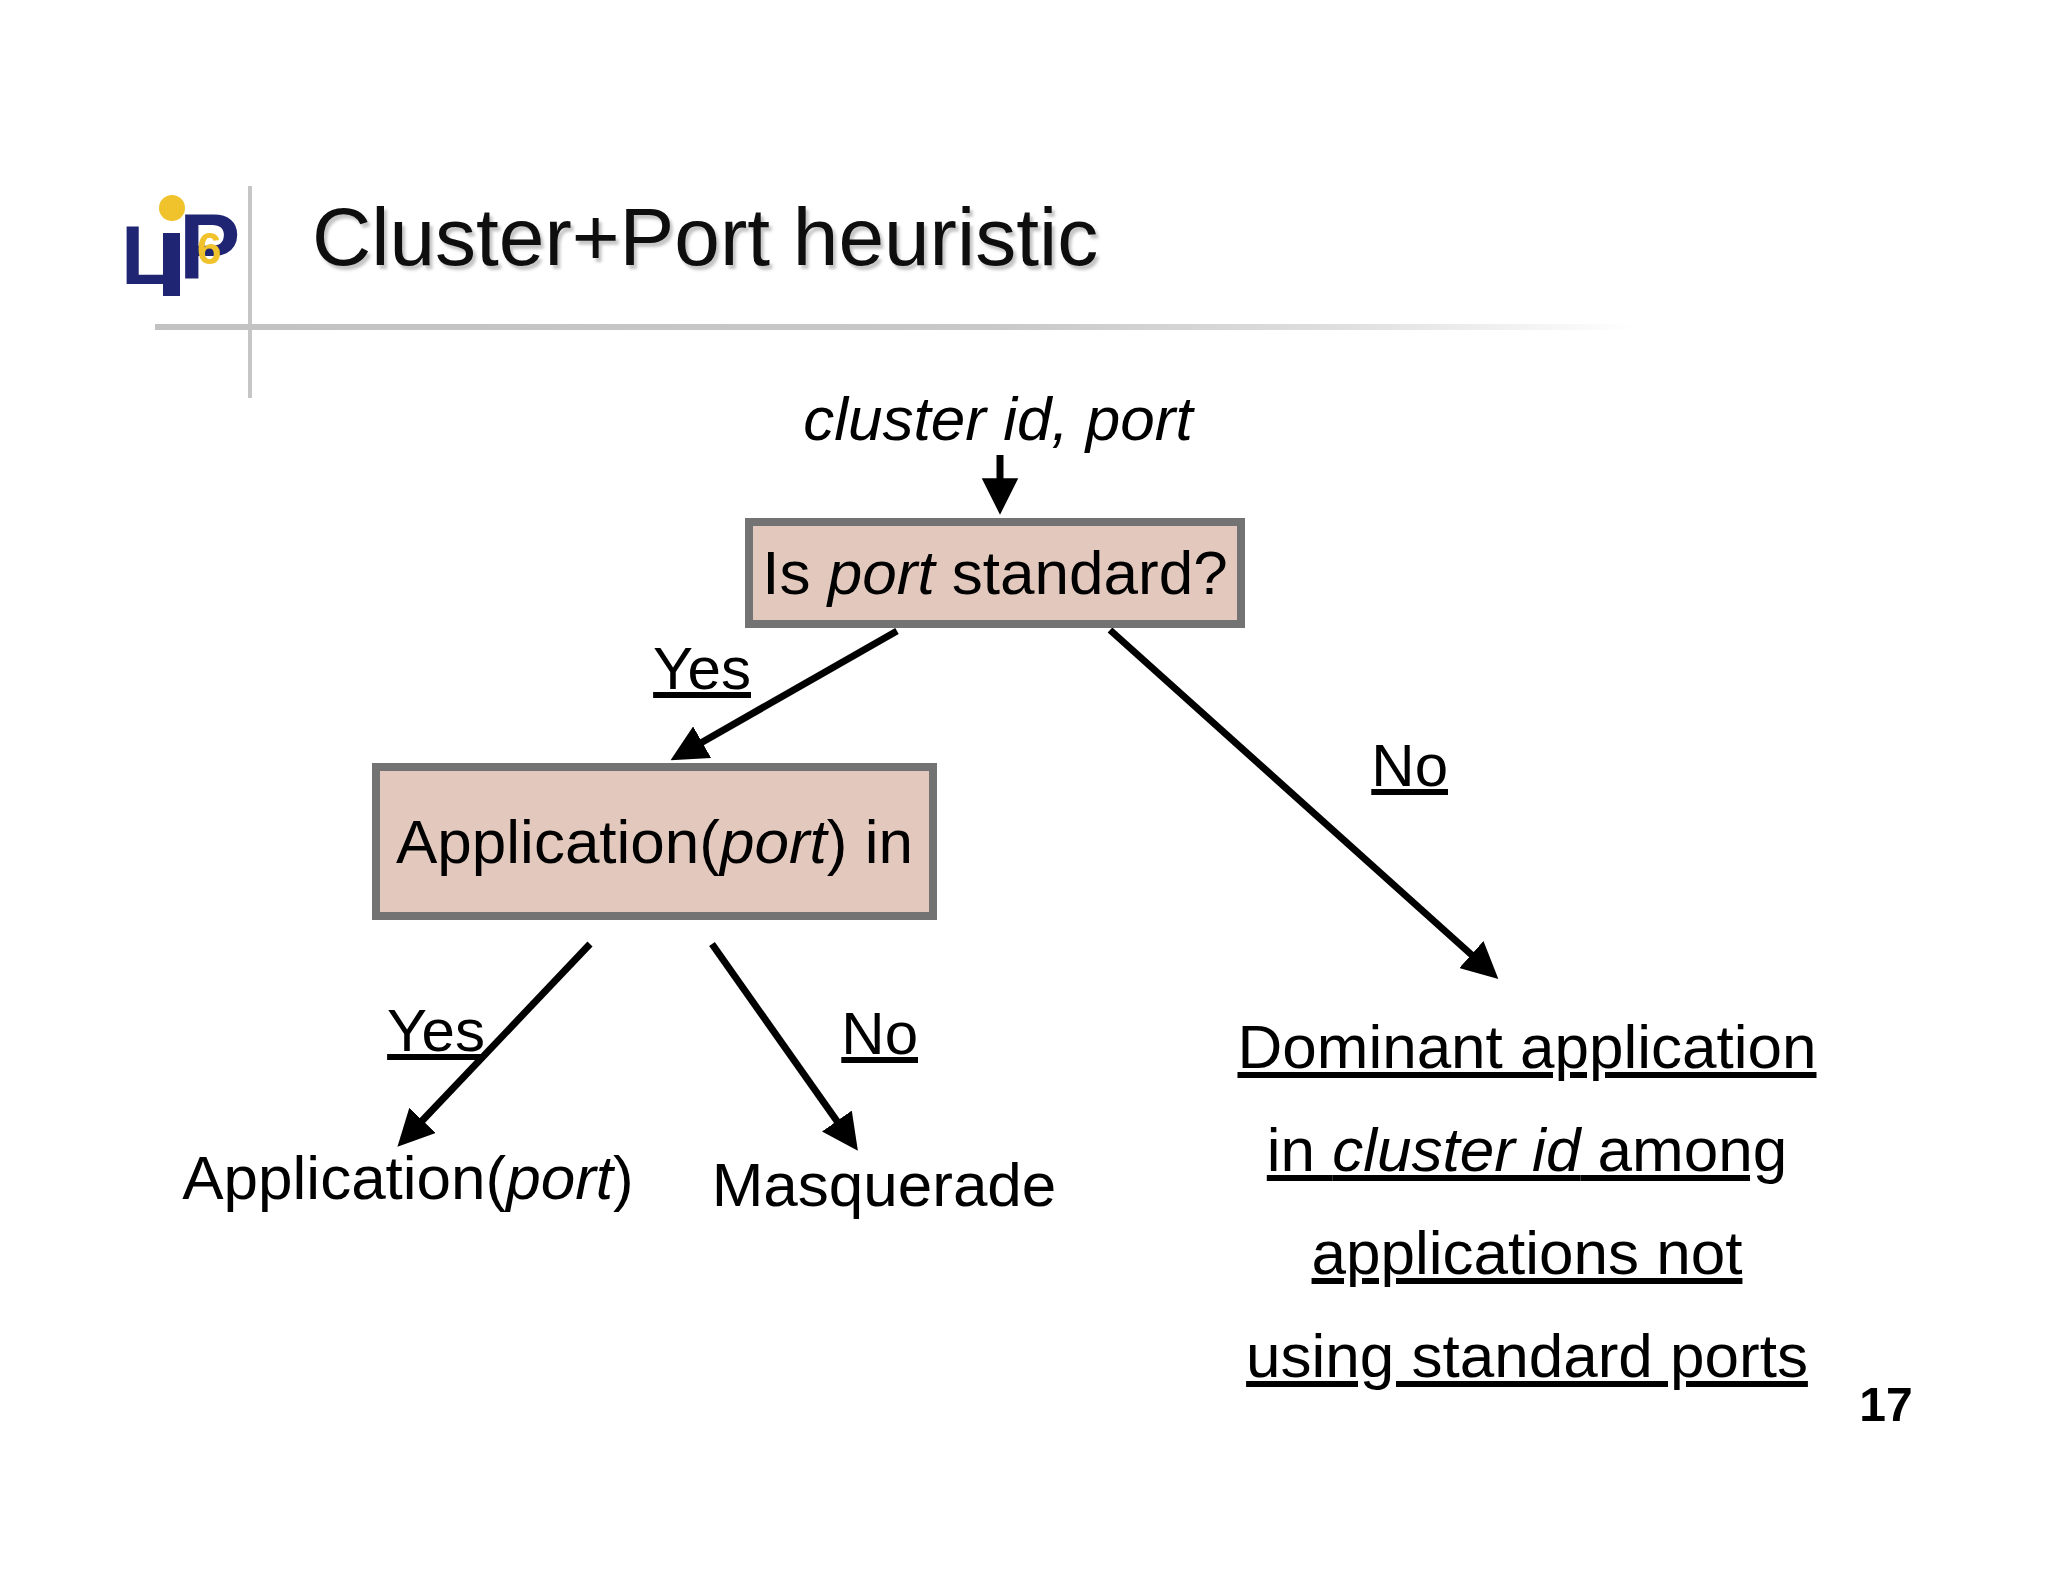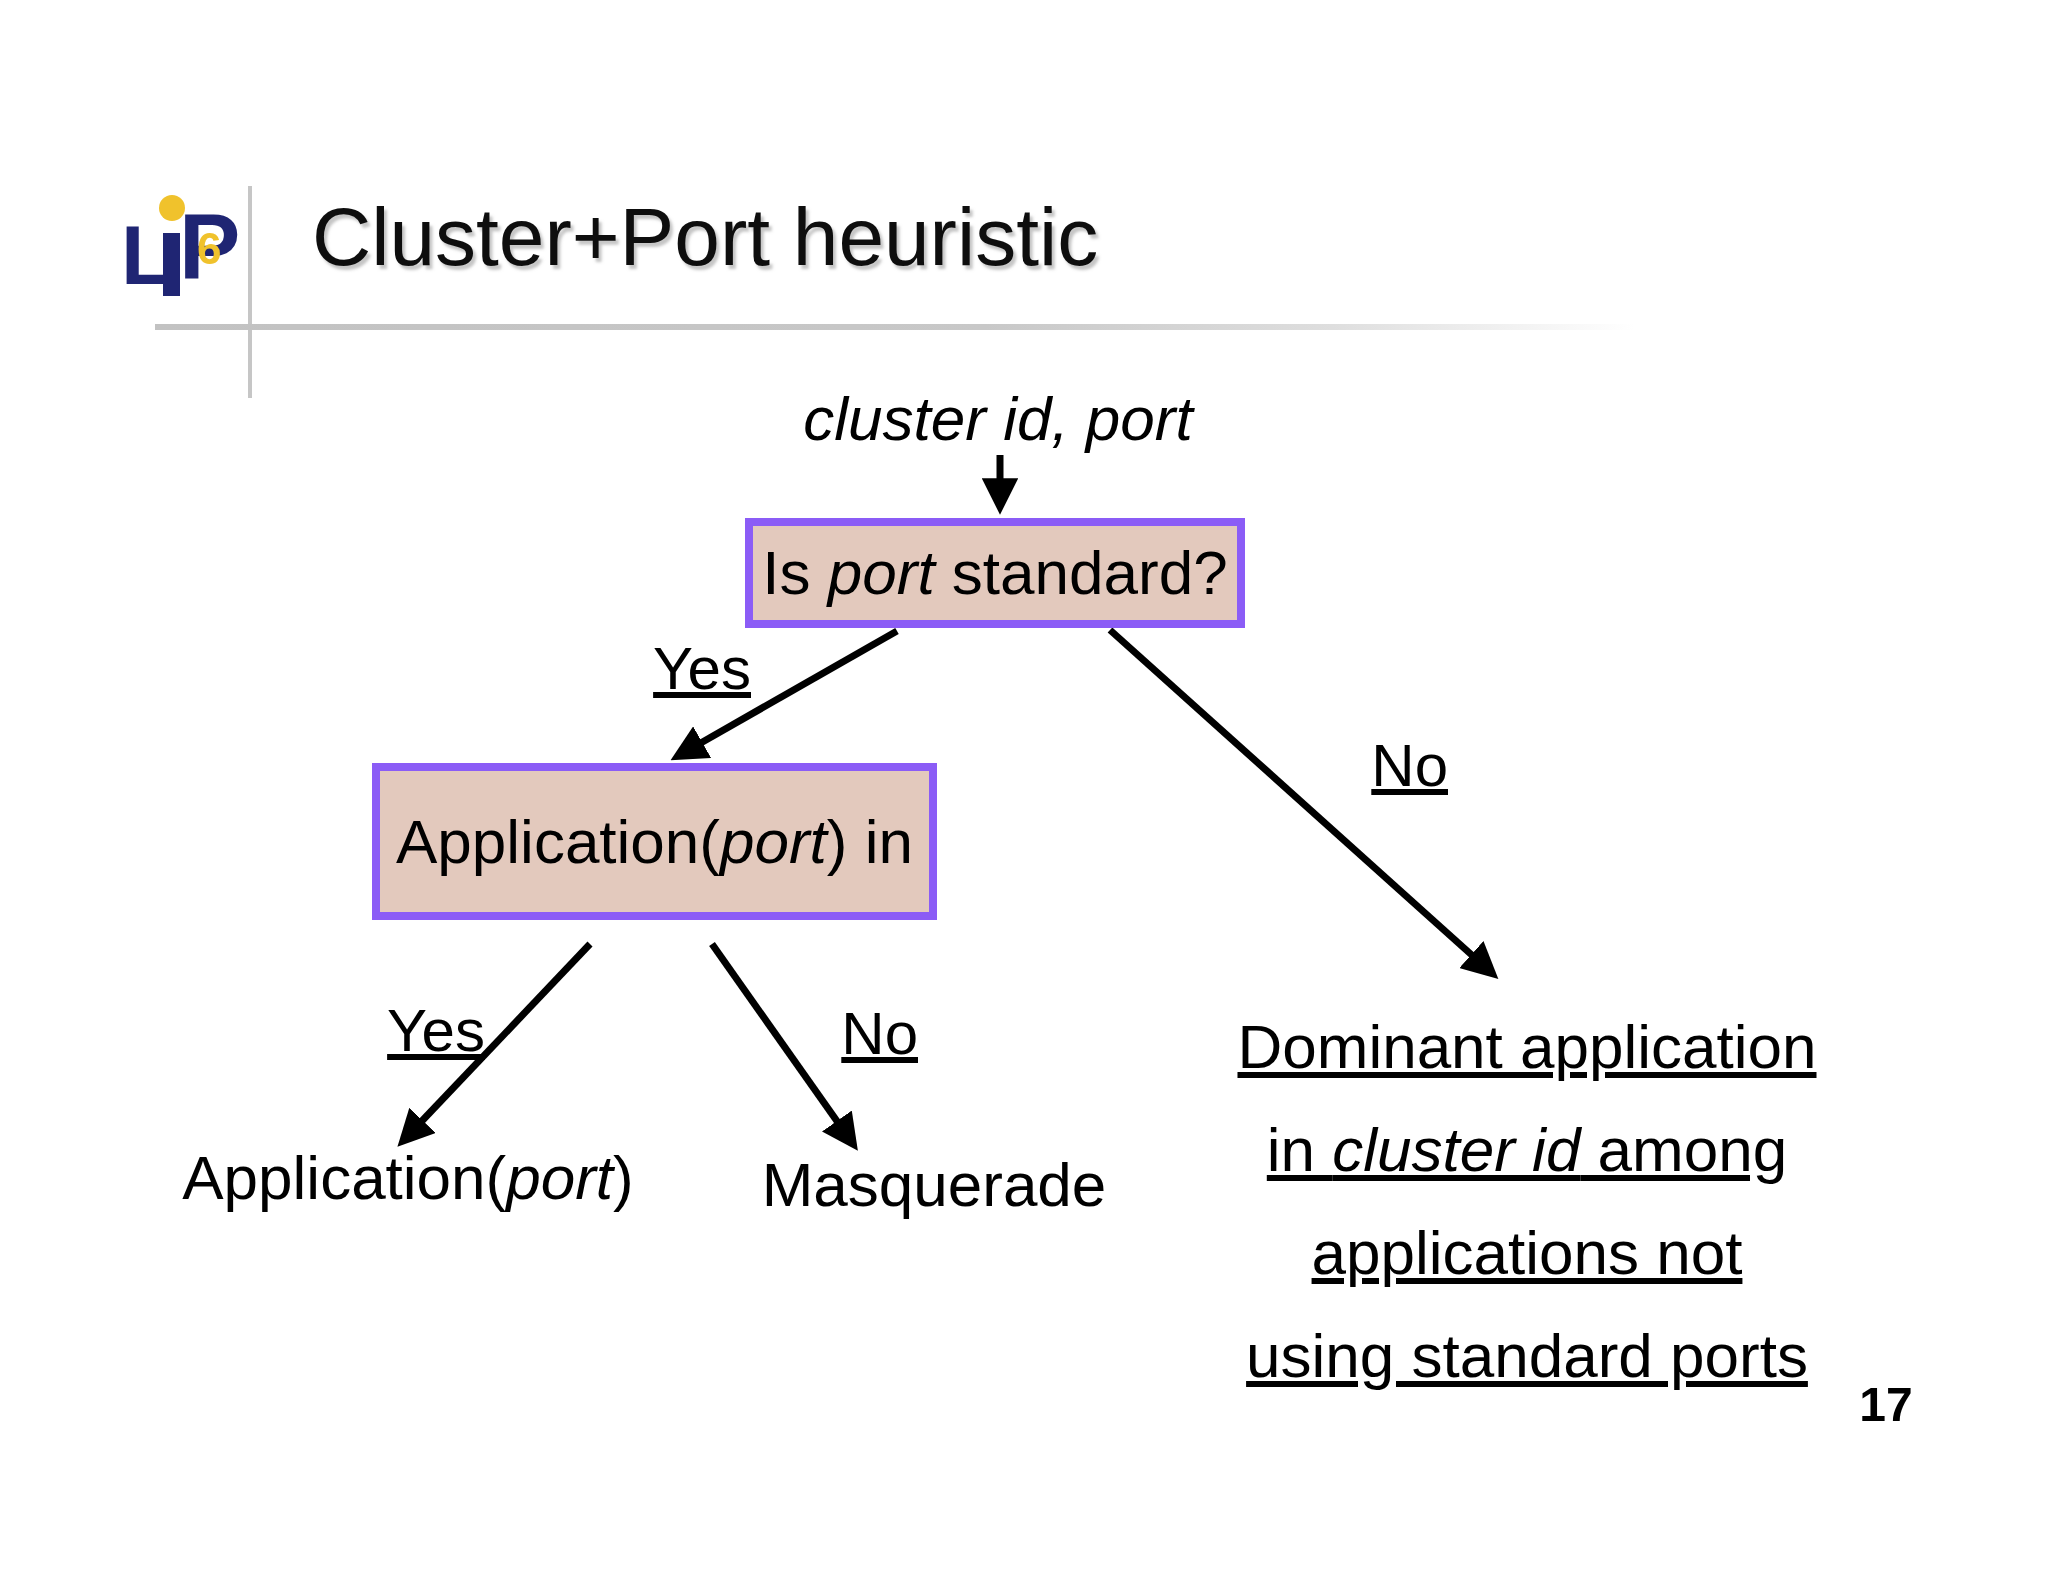--- a/index.html
+++ b/index.html
@@ -45,31 +45,31 @@
   .input-label { left: 698px; top: 382px; width: 600px; font-style: italic; }
   .edge-label { font-size: 60px; line-height: 1.2; text-align: right; width: 150px; text-decoration: underline; }
   .yes1 { left: 601px; top: 633px; }
   .no1  { left: 1298px; top: 730px; }
   .yes2 { left: 335px; top: 995px; }
   .no2  { left: 768px; top: 998px; }
 
   .node {
     box-sizing: border-box;
     background: #e3c9bd;
-    border: 8px solid #8b5cf6;
+    border: 8px solid #737373;
     display: flex; flex-direction: column;
     align-items: center; justify-content: center;
     font-size: 62px; line-height: 82px;
     text-align: center; white-space: nowrap;
   }
   .node1 { left: 745px; top: 518px; width: 500px; height: 110px; }
   .node2 { left: 372px; top: 763px; width: 565px; height: 157px; }
 
   .leaf-left   { left: 158px;  top: 1141px; width: 500px; }
-  .leaf-middle { left: 684px;  top: 1148px; width: 500px; }
+  .leaf-middle { left: 634px;  top: 1148px; width: 500px; }
   .leaf-right  { left: 1207px; top: 995px;  width: 640px; line-height: 103px; text-decoration: underline; }
 
   .page-number {
     left: 1850px; top: 1377px; width: 72px;
     font-size: 48px; font-weight: bold; text-align: center;
   }
 
   .edges { left: 0; top: 0; width: 2048px; height: 1582px; pointer-events: none; }
   .edges line { stroke: #000000; stroke-width: 7; }
   i { font-style: italic; }

